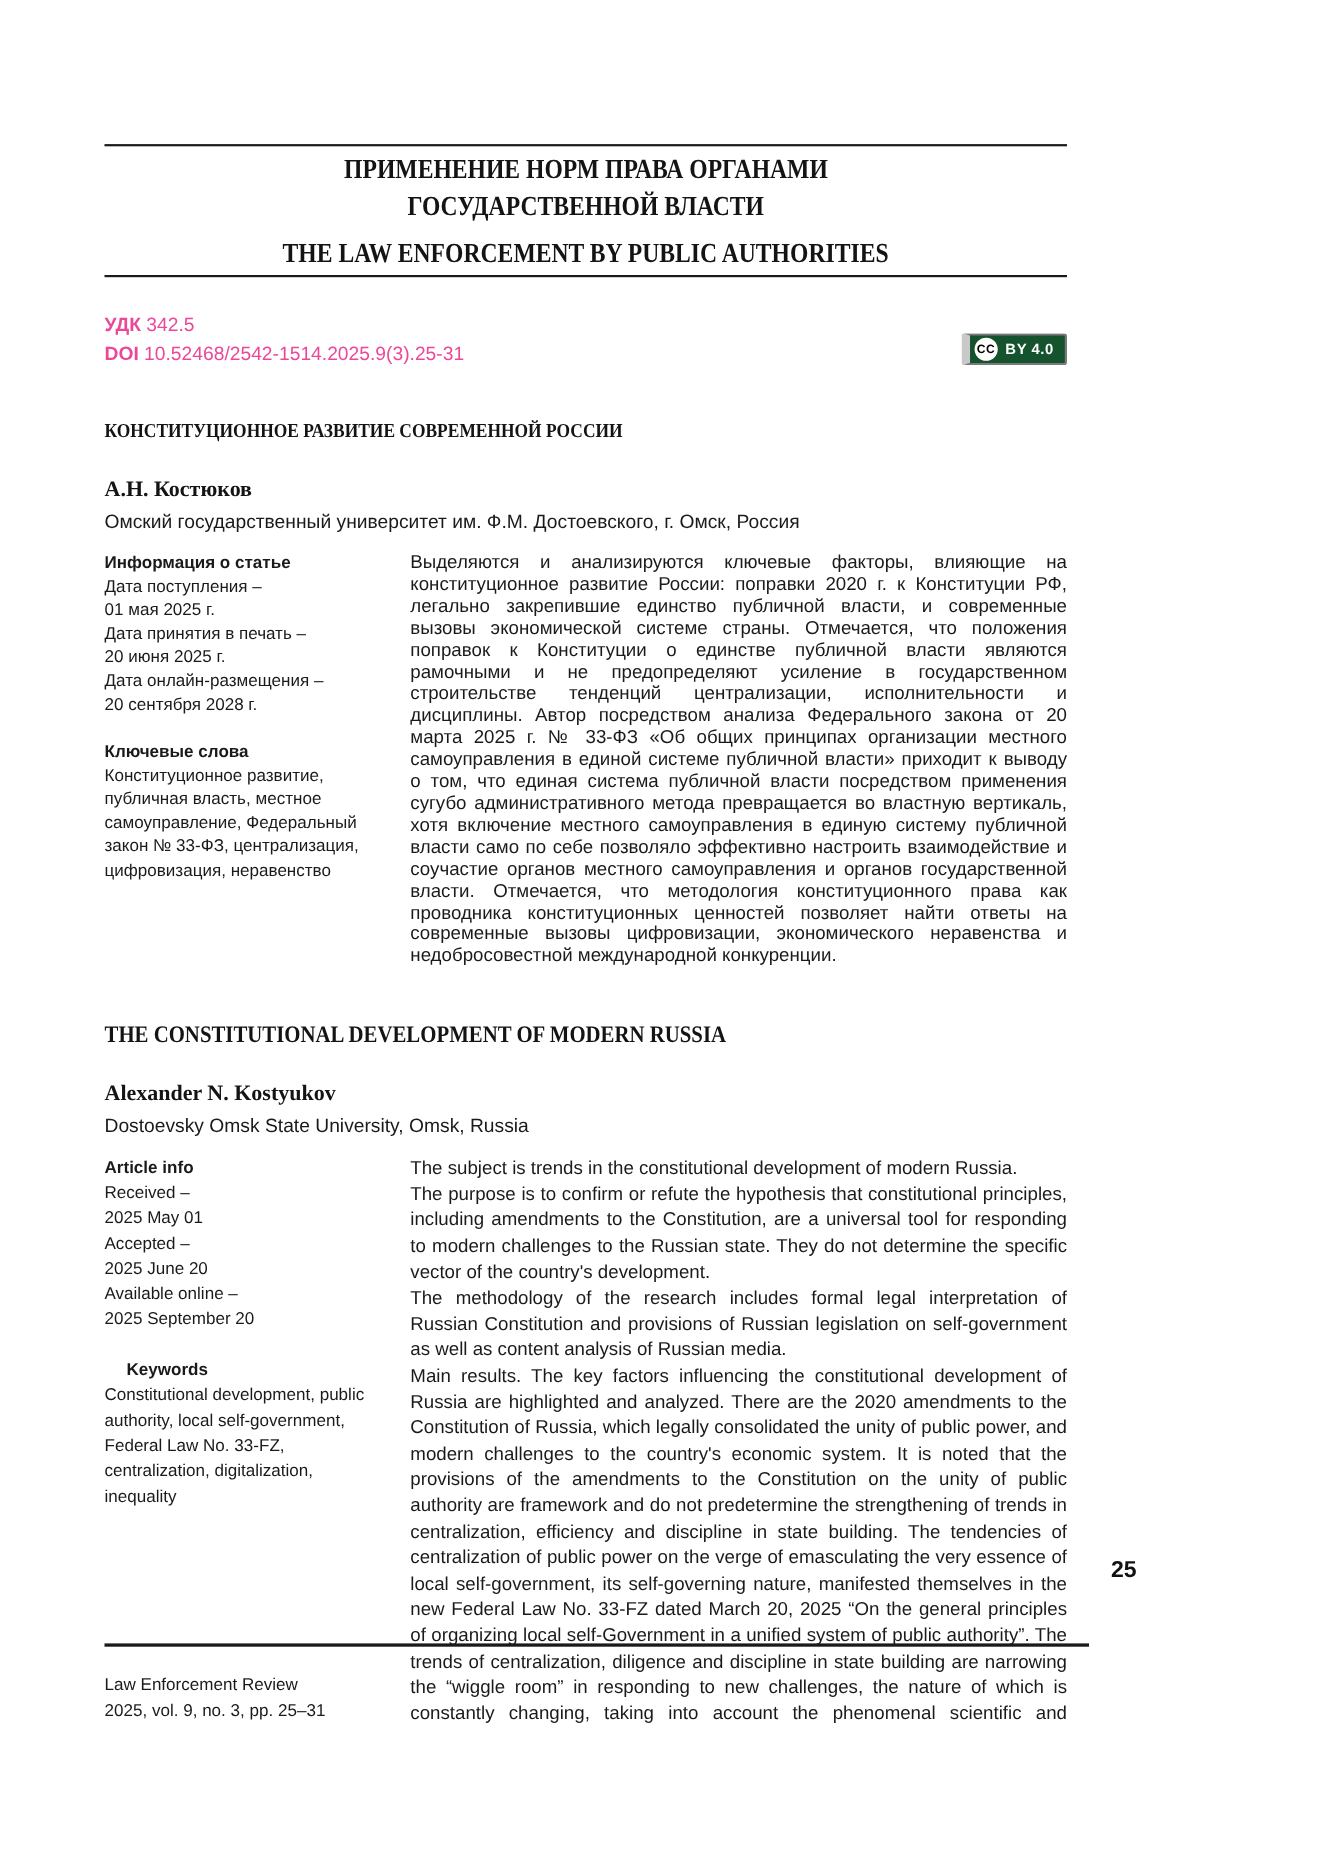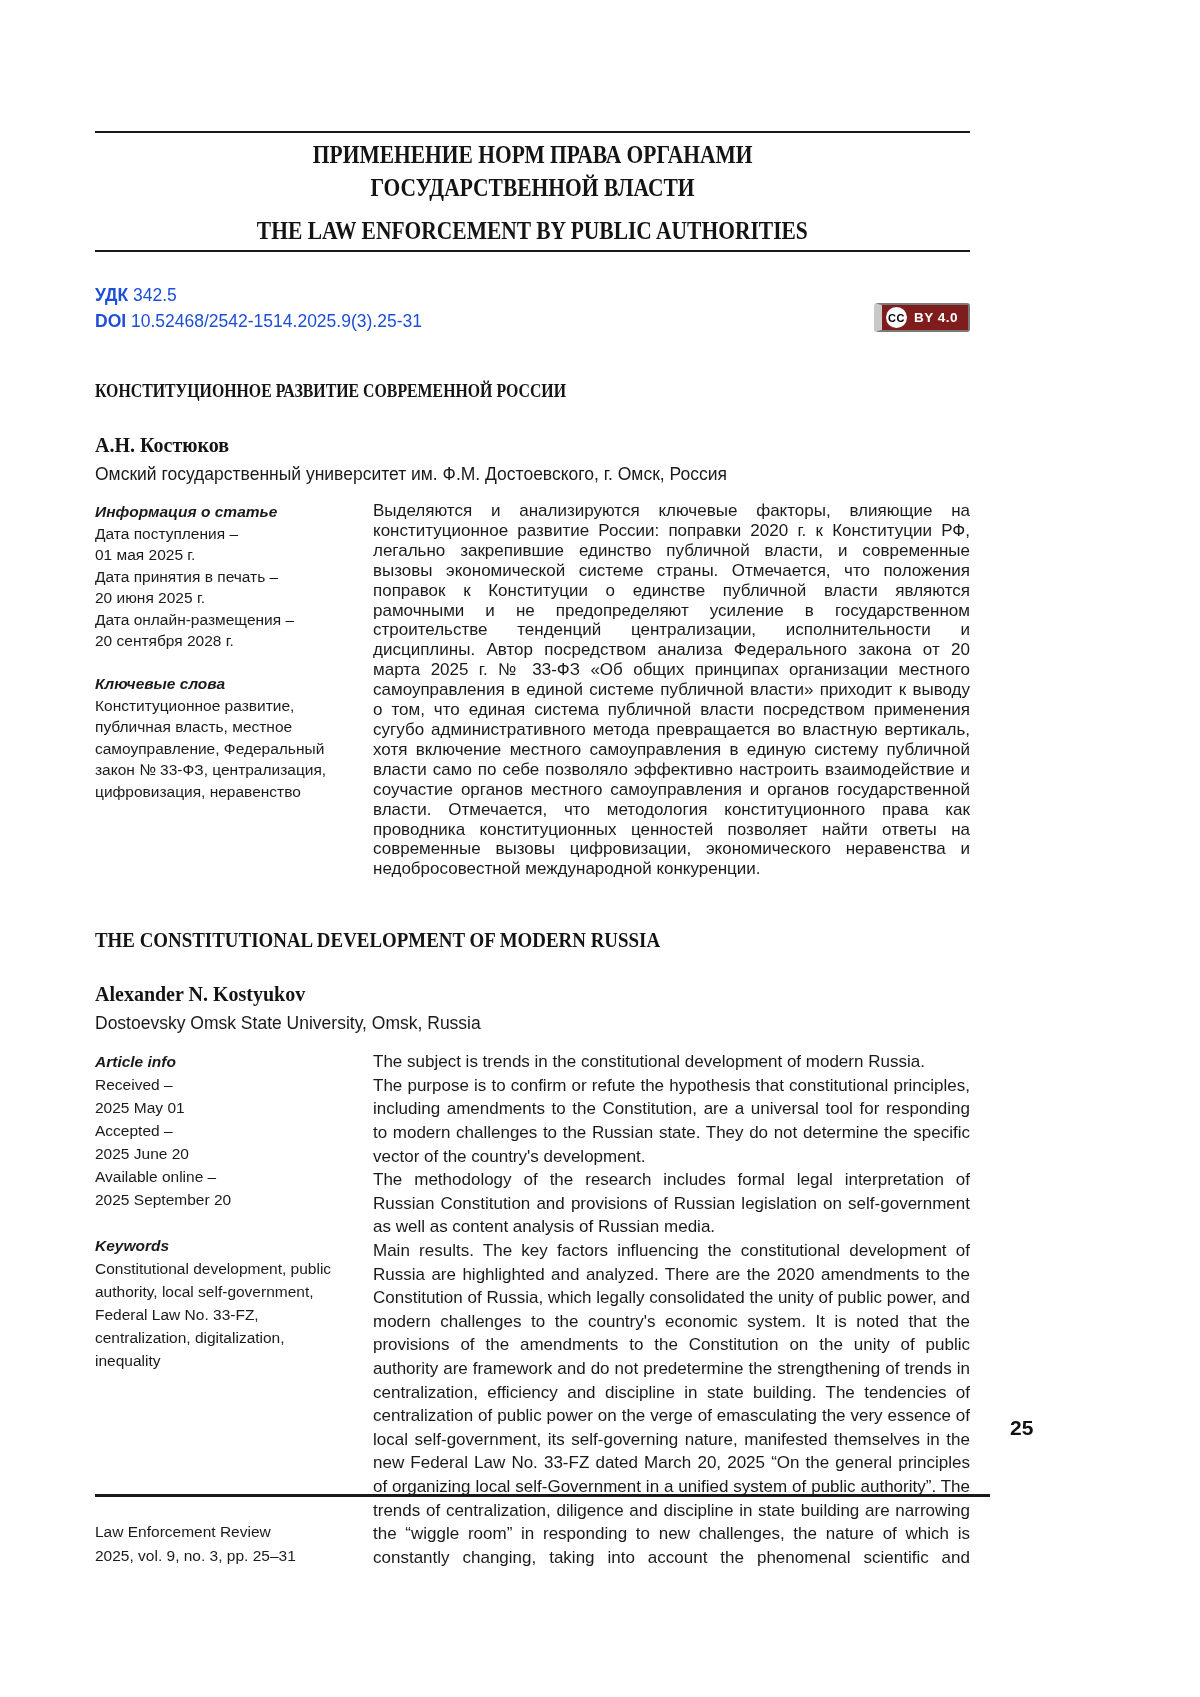--- a/index.html
+++ b/index.html
@@ -33,25 +33,25 @@
   .rubric-ru { margin-top: 5px; font-size: 25px; line-height: 33px; }
   .rubric-en { margin-top: 11px; font-size: 25px; line-height: 31px; }
   .cond { display: inline-block; transform: scaleX(0.86); transform-origin: center; white-space: nowrap; }
   .cond-left { display: inline-block; transform: scaleX(0.88); transform-origin: left center; white-space: nowrap; }
 
   
   .meta-row {
     margin-top: 30px;
     display: flex; justify-content: space-between; align-items: flex-end;
   }
-  .meta-lines { font-size: 17.5px; line-height: 26px; color: #1d4ed8; }
+  .meta-lines { font-size: 17.5px; line-height: 26px; color: #ec4899; }
   .meta-label { font-weight: bold; }
   .cc-badge {
     display: inline-flex; align-items: center;
-    background: #7f1d1d;
+    background: #14532d;
     border: 2px solid #7a7a7a;
     border-left: 8px solid #c9c9c9;
     border-radius: 3px;
     padding: 2px 10px 2px 4px;
     gap: 7px;
     margin-bottom: 2px;
   }
   .cc-circle {
     width: 21px; height: 21px; border-radius: 50%;
     background: #ffffff; color: #000000;
@@ -86,23 +86,23 @@
   .cols {
     margin-top: 15px;
     display: grid;
     grid-template-columns: 242px 1fr;
     column-gap: 36px;
     align-items: start;
   }
   .info-col { font-size: 15.5px; color: #1a1a1a; }
   .info-col.ru { line-height: 21.5px; }
   .info-col.en { line-height: 23px; }
-  .col-heading { font-weight: bold; font-style: italic; }
+  .col-heading { font-weight: bold; }
   .keywords-heading.ru { margin-top: 21.5px; }
-  .keywords-heading.en { margin-top: 23px; }
+  .keywords-heading.en { margin-top: 23px; margin-left: 20px; }
   .abstract {
     font-size: 17px; color: #1a1a1a;
     text-align: justify;
     hyphens: auto; -webkit-hyphens: auto;
   }
   .abstract.ru { line-height: 19.9px; }
   .abstract.en { line-height: 23.6px; }
   .abstract p { margin: 0; }
 
   

